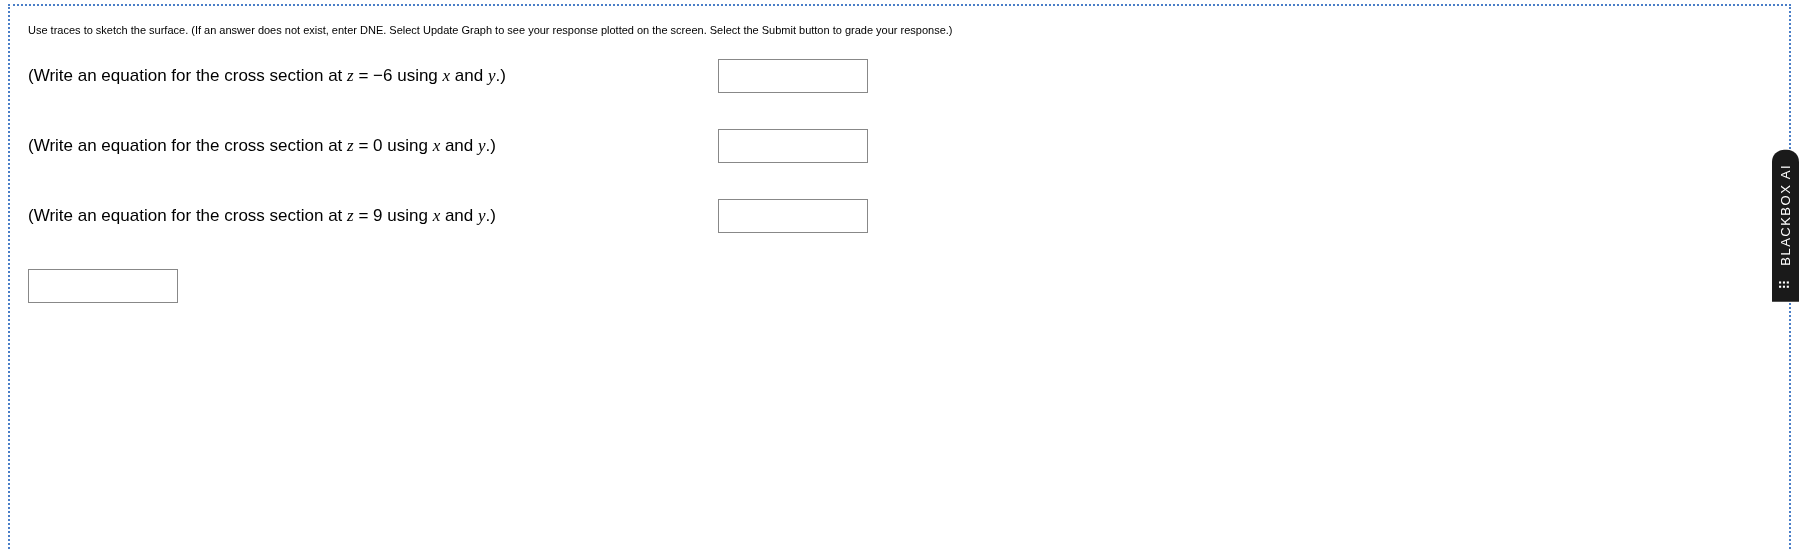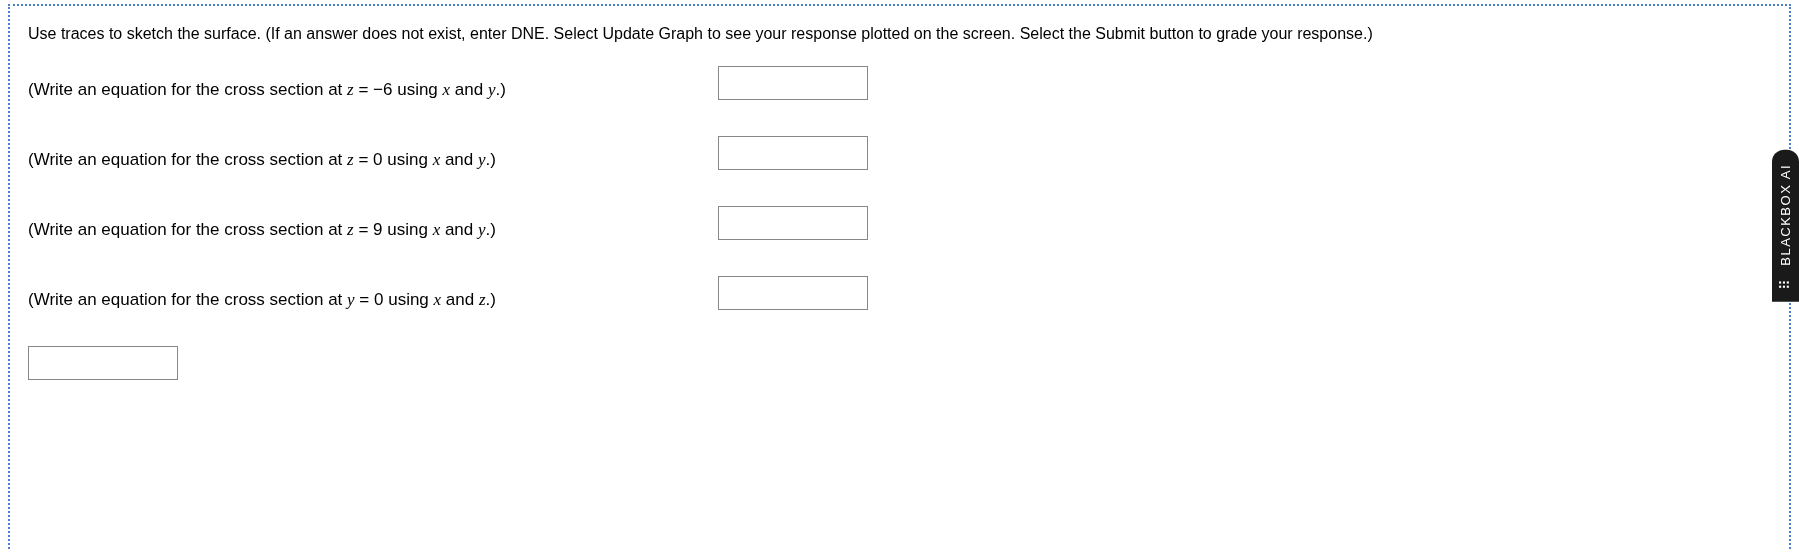--- a/index.html
+++ b/index.html
@@ -21,21 +21,21 @@
       border-left: 2px dotted #4a7ec7;
       border-right: 2px dotted #4a7ec7;
       margin: 4px 8px 0 8px;
       padding: 8px 0 0 0;
       min-height: 545px;
     }
     .content {
       padding: 8px 18px;
     }
     .instructions {
-      font-size: 16px;
+      font-size: 11px;
       line-height: 1.5;
       margin-bottom: 20px;
     }
     .equation {
       font-family: 'Times New Roman', serif;
       font-style: italic;
       font-size: 20px;
       margin-left: 105px;
       margin-bottom: 28px;
     }
@@ -52,21 +52,21 @@
       margin: 0 4px;
     }
     .equation .num25 {
       font-style: normal;
     }
     .highlight {
       color: #d33;
     }
     .question-row {
       display: flex;
-      align-items: flex-end;
+      align-items: center;
       margin-bottom: 36px;
     }
     .question-text {
       font-size: 17px;
       width: 690px;
     }
     .question-text .var {
       font-family: 'Times New Roman', serif;
       font-style: italic;
     }
@@ -132,26 +132,20 @@
       <input type="text" class="answer-input" style="">
     </div>
 
     <div class="question-row">
       <div class="question-text">
         <span>(Write an equation for the cross section at </span><span class="var">z</span><span> = 9 using </span><span class="var">x</span><span> and </span><span class="var">y</span><span>.)</span>
       </div>
       <input type="text" class="answer-input" style="">
     </div>
 
-    <div class="question-row">
-      <div class="question-text">
-        <span>(Write an equation for the cross section at </span><span class="var">y</span><span> = 0 using </span><span class="var">x</span><span> and </span><span class="var">z</span><span>.)</span>
-      </div>
-      <input type="text" class="answer-input" style="">
-    </div>
 
     <div class="question-row">
       <input type="text" class="answer-input" style="">
     </div>
 
   </div>
 </div>
 
 <div class="blackbox-tab">
   <span class="blackbox-dots"></span>

